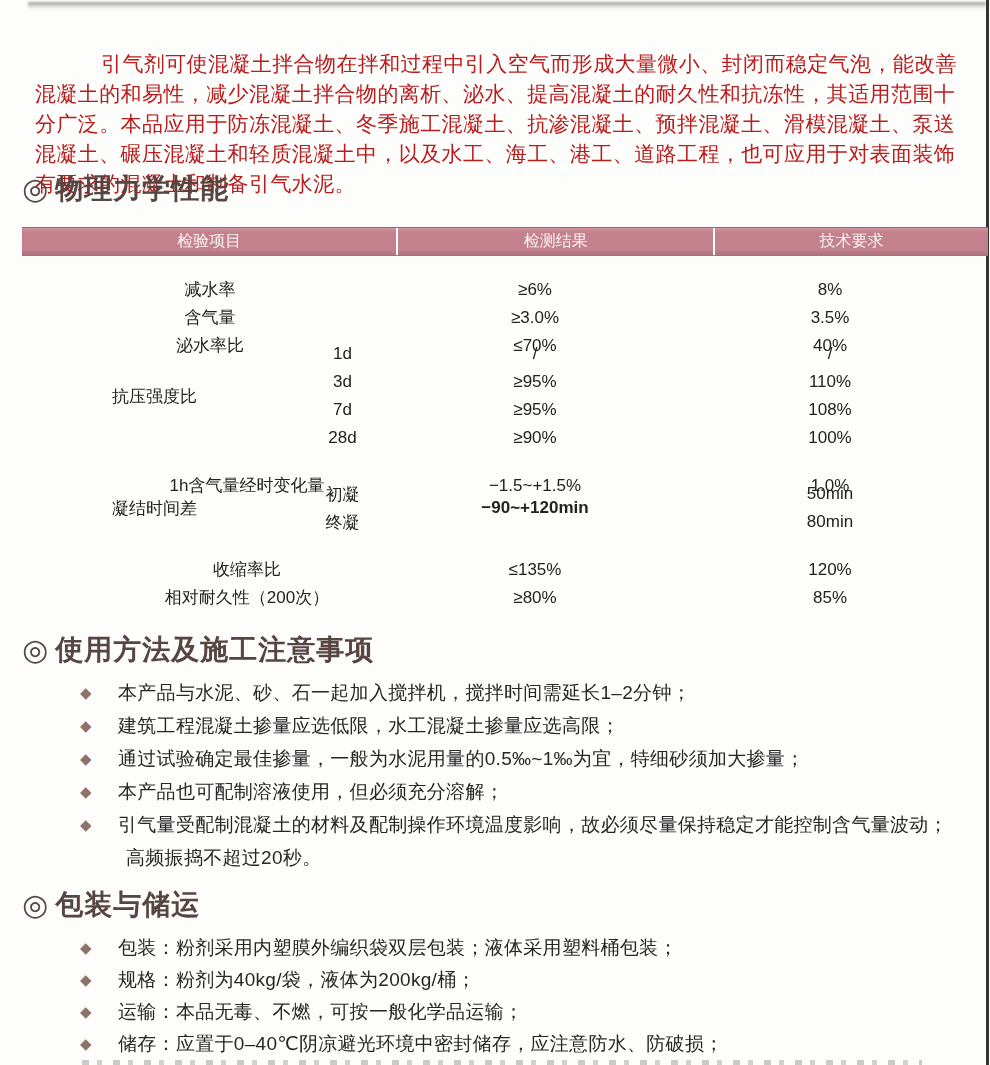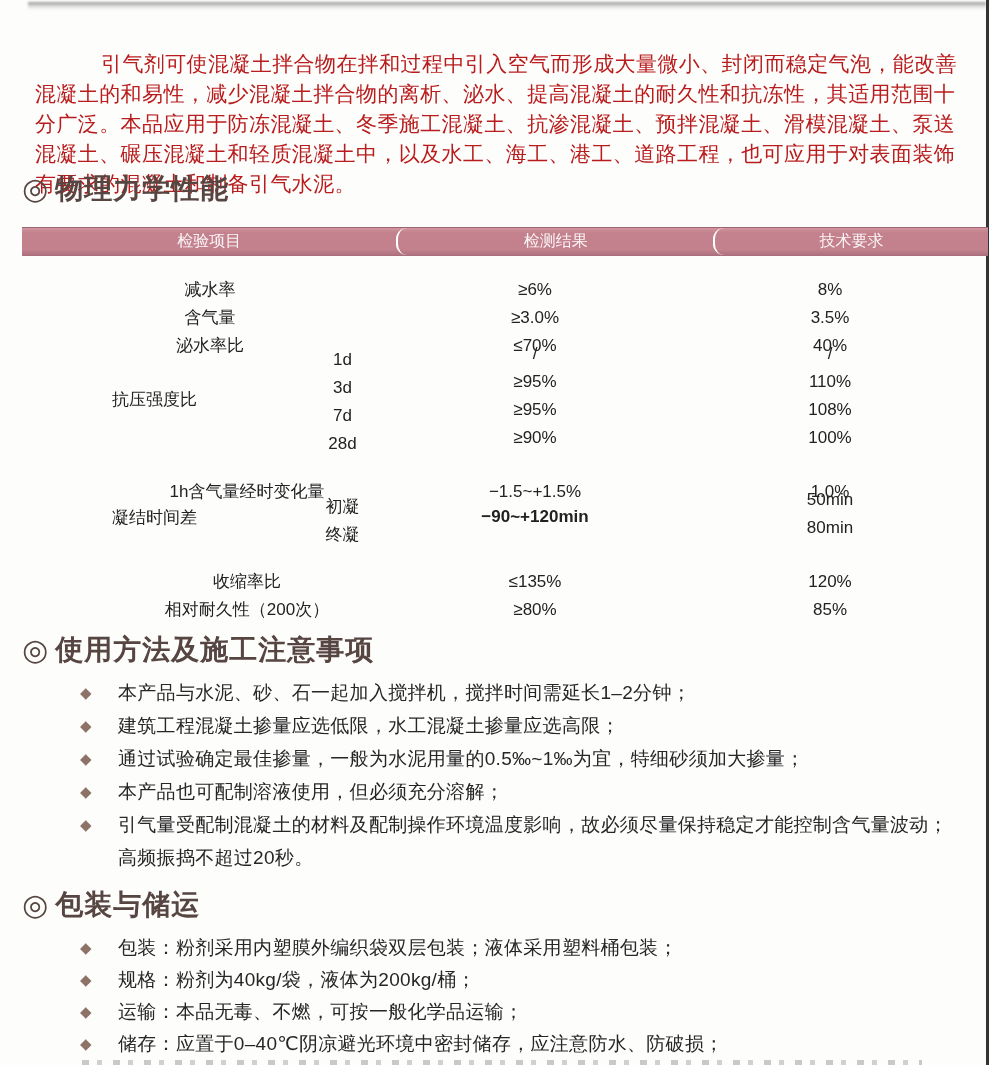--- a/index.html
+++ b/index.html
@@ -29,44 +29,44 @@
   .h-physical{top:170px;}
   .h-usage{top:631px;}
   .h-packaging{top:886px;}
 
   
   .ptable{position:absolute;left:22px;top:227px;width:966px;font-size:17px;color:#222;}
   .thead{display:flex;height:27px;
     background:linear-gradient(#d2959f 0%, #c2818d 18%, #c2818d 80%, #af7280 100%);
     border-top:1px solid #9d6370;border-bottom:1px solid #aa6f7b;
     color:#fbf4f4;font-size:16px;}
-  .th{display:flex;align-items:center;justify-content:center;border-radius:11px;}
+  .th{display:flex;align-items:center;justify-content:center;}
   .c1{width:376px;} .c2{width:274px;} .c3{width:316px;}
   .th.c2,.th.c3{border-left:2px solid #ffffff;}
   .tbody{padding-top:0;}
   .tr{display:flex;height:28px;align-items:center;}
   .td{text-align:center;margin-top:39px;}
   .td.shift{transform:translateX(37px);}
   .grp{display:flex;}
   .grp-label-col{width:265px;display:flex;align-items:center;justify-content:center;}
-  .grp-sub-col{width:111px;margin-top:6px;}
+  .grp-sub-col{width:111px;}
   .grp-sub-col .sub{height:28px;display:flex;align-items:center;justify-content:center;}
   .grp-mid,.grp-right{display:flex;flex-direction:column;}
   .grp-mid .cell,.grp-right .cell{height:28px;display:flex;align-items:center;justify-content:center;}
   .span-mid{display:flex;align-items:center;justify-content:center;font-weight:bold;}
 
   
   .bullets{position:absolute;left:0;width:990px;}
   .ul-usage{top:676px;}
   .ul-packaging{top:932px;}
   .bullet{display:flex;align-items:center;font-size:19px;color:#262626;letter-spacing:.3px;}
   .ul-usage .bullet{height:33px;}
   .ul-packaging .bullet{height:32px;}
   .diamond{width:38px;margin-left:80px;color:#8d7268;font-size:15px;text-align:left;flex:0 0 38px;}
-  .cont-line{display:flex;align-items:center;height:33px;font-size:19px;color:#262626;letter-spacing:.3px;}
+  .cont-line{display:flex;align-items:center;height:33px;font-size:19px;color:#262626;letter-spacing:.3px;padding-left:8px;}
   .cont-line .spacer{width:38px;margin-left:80px;flex:0 0 38px;}
 </style>
 </head>
 <body>
 
 <div class="page">
 
   <div class="top-smudge"></div>
   <div class="right-edge"></div>
 

